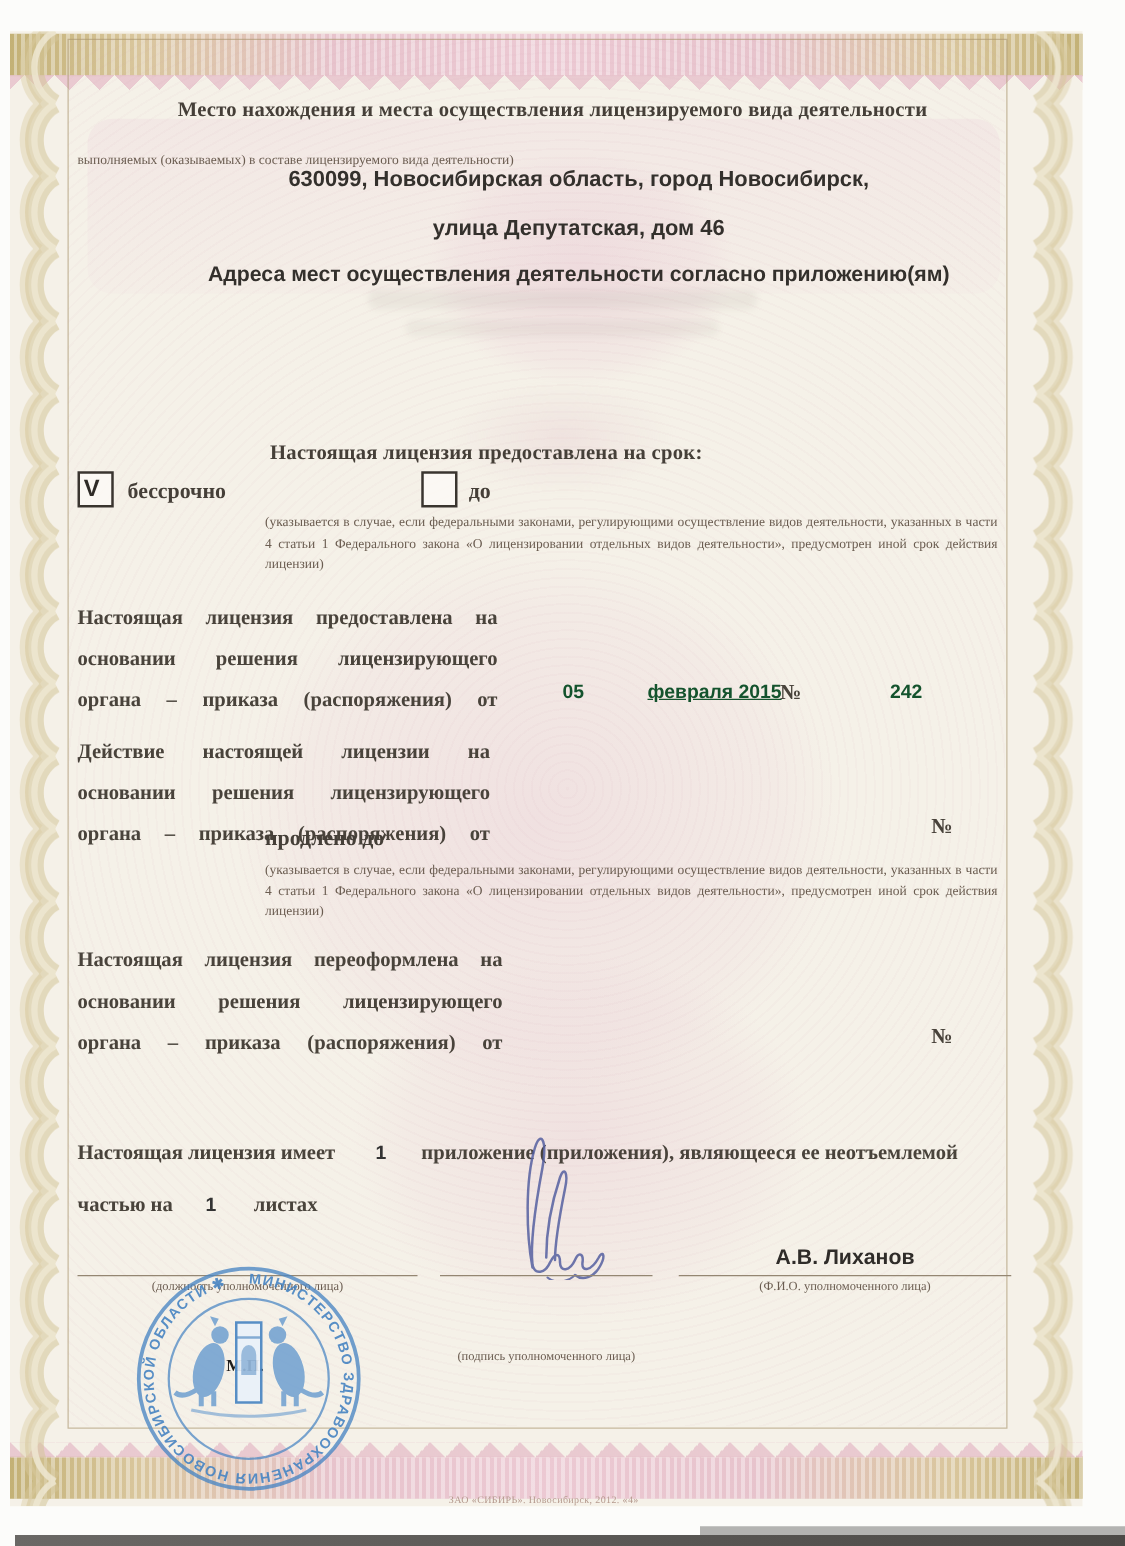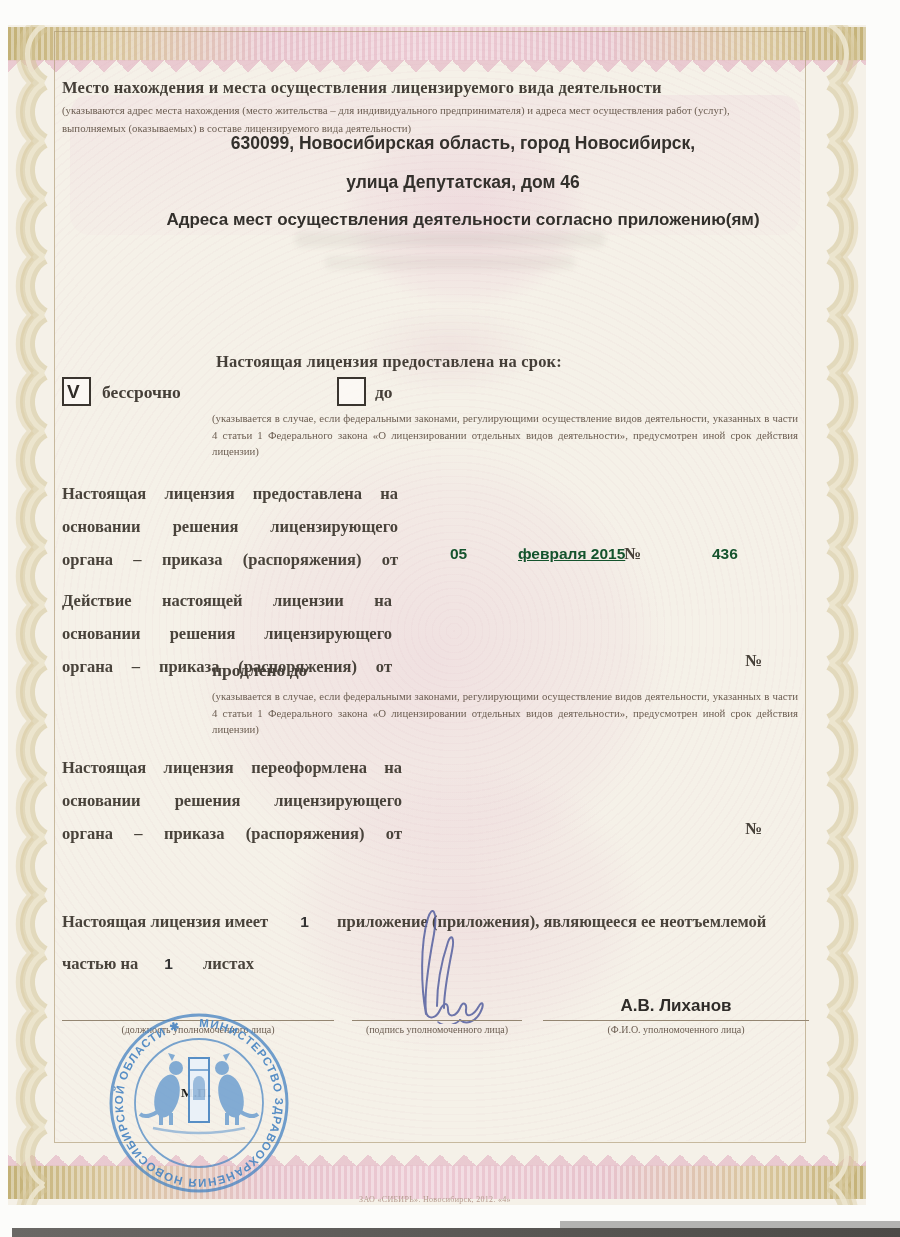--- a/index.html
+++ b/index.html
@@ -87,22 +87,21 @@
   <div class="frame"></div>
   <div class="wash w1"></div>
   <div class="wash w2"></div>
   <div class="wash w3"></div>
   <div class="wash w4"></div>
   <div class="rings"></div>
   <div class="ghost g1"></div>
   <div class="ghost g2"></div>
   <div class="ghost g3"></div>
 
-  <div class="t h-serif" style="left:62px;top:78px;width:760px;">Место нахождения и места осуществления лицензируемого вида деятельности</div>
-  <div class="t small" style="left:62px;top:102px;width:770px;">(указываются адрес места нахождения (место жительства – для индивидуального предпринимателя) и адреса мест осуществления работ (услуг),</div>
+  <div class="t h-serif" style="left:62px;top:78px;width:760px;text-align:center;">Место нахождения и места осуществления лицензируемого вида деятельности</div>
   <div class="t small" style="left:62px;top:120px;width:770px;">выполняемых (оказываемых) в составе лицензируемого вида деятельности)</div>
   <div class="t addr center-zone" style="top:133px;">630099, Новосибирская область, город Новосибирск,</div>
   <div class="t addr center-zone" style="top:172px;">улица Депутатская, дом 46</div>
   <div class="t appendix center-zone" style="top:210px;">Адреса мест осуществления деятельности согласно приложению(ям)</div>
 
   <div class="t h-serif" style="left:62px;top:352px;width:500px;text-align:right;">Настоящая лицензия предоставлена на срок:</div>
   <div class="cb" style="left:62px;top:377px;">
     <div class="cbmark">V</div>
   </div>
   <div class="t label-serif" style="left:102px;top:382px;">бессрочно</div>
@@ -111,21 +110,21 @@
   <div class="t small" style="left:212px;top:410px;width:586px;text-align:justify;">(указывается в случае, если федеральными законами, регулирующими осуществление видов деятельности, указанных в части 4 статьи 1 Федерального закона «О лицензировании отдельных видов деятельности», предусмотрен иной срок действия лицензии)</div>
 
   <div class="t para" style="left:62px;top:477px;">
     <div>Настоящая лицензия предоставлена на</div>
     <div>основании решения лицензирующего</div>
     <div>органа – приказа (распоряжения) от</div>
   </div>
   <div class="t val" style="left:450px;top:546px;">05</div>
   <div class="t val" style="left:518px;top:546px;text-decoration:underline;">февраля 2015</div>
   <div class="t nosign" style="left:624px;top:545px;">№</div>
-  <div class="t val" style="left:712px;top:546px;">436</div>
+  <div class="t val" style="left:712px;top:546px;">242</div>
 
   <div class="t para" style="left:62px;top:584px;width:330px;">
     <div>Действие настоящей лицензии на</div>
     <div>основании решения лицензирующего</div>
     <div>органа – приказа (распоряжения) от</div>
   </div>
   <div class="t nosign" style="left:745px;top:652px;">№</div>
   <div class="t label-serif" style="left:212px;top:660px;">продлено до</div>
   <div class="t small" style="left:212px;top:688px;width:586px;text-align:justify;">(указывается в случае, если федеральными законами, регулирующими осуществление видов деятельности, указанных в части 4 статьи 1 Федерального закона «О лицензировании отдельных видов деятельности», предусмотрен иной срок действия лицензии)</div>
 
@@ -157,21 +156,21 @@
     </g>
   </svg>
 
   <div class="rule" style="left:62px;top:1020px;width:272px;"></div>
   <div class="rule" style="left:352px;top:1020px;width:170px;"></div>
   <div class="rule" style="left:543px;top:1020px;width:266px;"></div>
 
   <div class="t name" style="left:543px;top:997px;width:266px;">А.В. Лиханов</div>
 
   <div class="cap" style="left:62px;top:1024px;width:272px;">(должность уполномоченного лица)</div>
-  <div class="cap" style="left:332px;top:1024px;width:210px;">(подпись уполномоченного лица)</div>
+  <div class="cap" style="left:332px;top:1080px;width:210px;">(подпись уполномоченного лица)</div>
   <div class="cap" style="left:543px;top:1024px;width:266px;">(Ф.И.О. уполномоченного лица)</div>
 
   <div class="t mp" style="left:181px;top:1086px;">М.П.</div>
 
   <svg style="position:absolute;left:103px;top:1008px;opacity:.92;" width="192" height="190" viewBox="0 0 192 190">
     <defs>
       <path id="ringpath" d="M96,19 a76,76 0 1 1 -0.05,0"></path>
     </defs>
     <g stroke="#4a86c3" fill="none">
       <circle cx="96" cy="95" r="88" stroke-width="3" opacity="0.85"></circle>

